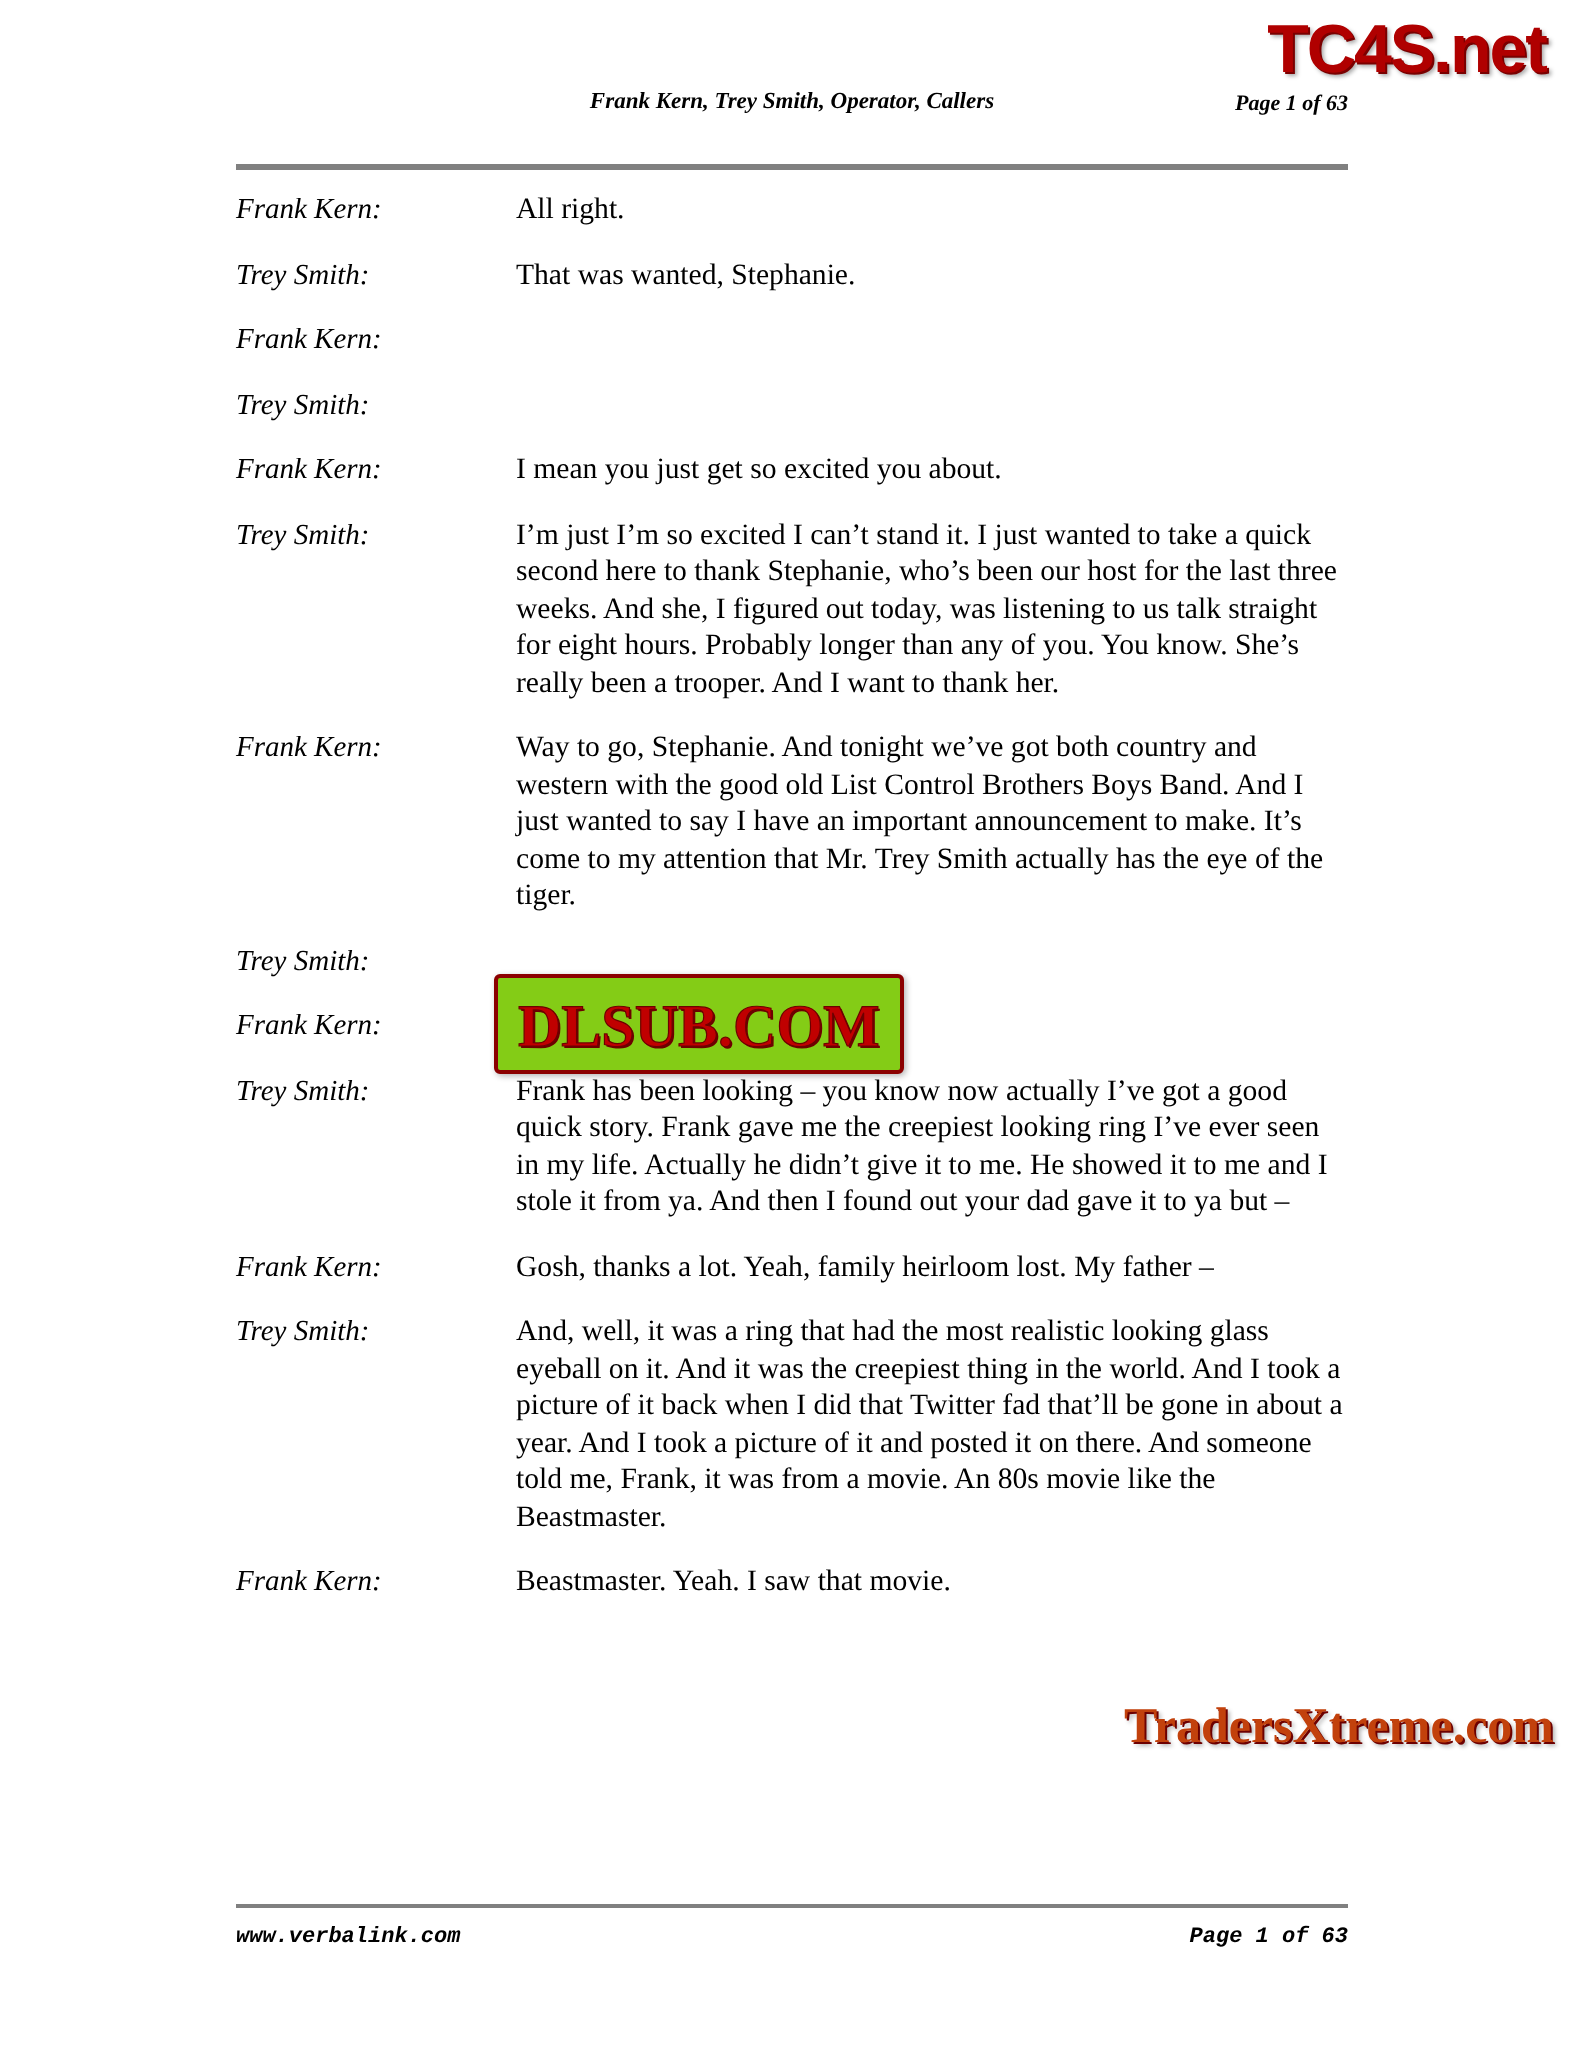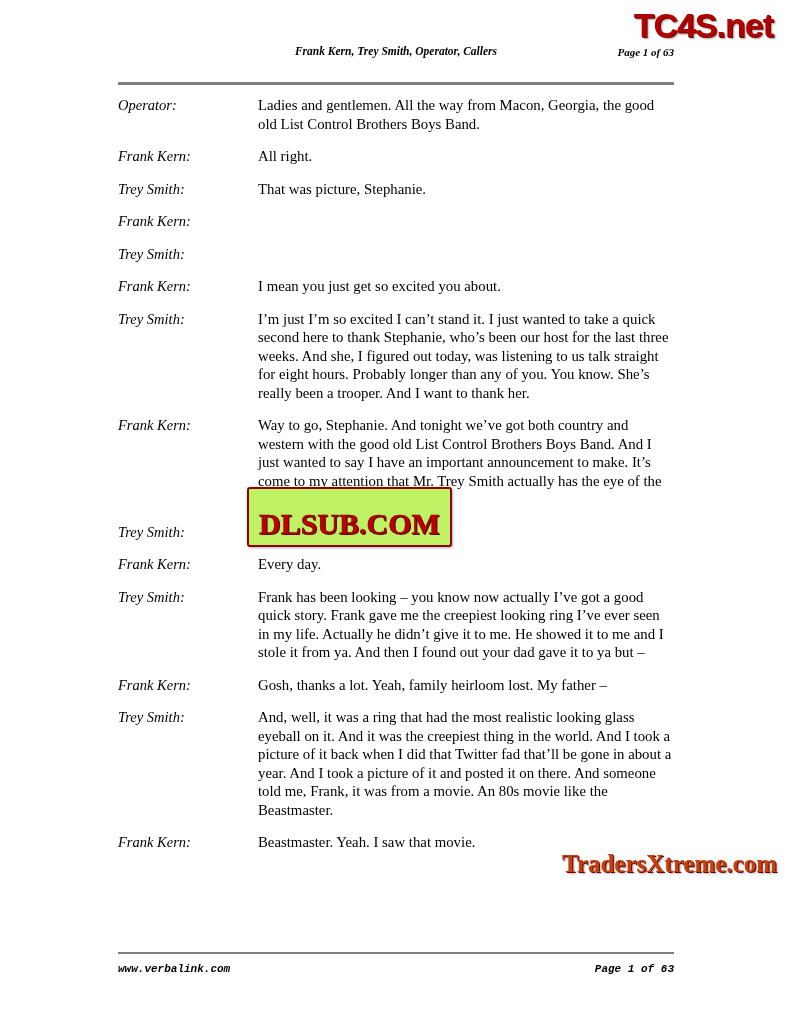--- a/index.html
+++ b/index.html
@@ -27,23 +27,23 @@
     letter-spacing: -1px;
     color: #b00000;
     text-shadow: 1px 1px 0 #7a0000, 2px 2px 2px rgba(0,0,0,.35);
     z-index: 5;
   }
   .wm-center {
     position: absolute;
     left: 247px;
     top: 487px;
     z-index: 5;
-    background: #bef264;
+    background: #84cc16;
     border: 2px solid #8b0000;
-    padding: 18px 10px 4px 10px;
+    padding: 8px 10px 4px 10px;
     border-radius: 3px;
     box-shadow: 1px 1px 3px rgba(0,0,0,.3);
   }
   .wm-center span {
     font-family: "Liberation Serif", serif;
     font-weight: bold;
     font-size: 30px;
     letter-spacing: 0px;
     color: #c00000;
     text-shadow: 1px 1px 0 #6d0000;
@@ -158,33 +158,29 @@
 
   <div class="header">
     <div>Frank Kern, Trey Smith, Operator, Callers</div>
     <div class="page-num">Page 1 of 63</div>
   </div>
 
   <div class="rule-top"></div>
 
   <div class="transcript">
 
-    <div class="turn">
-      <div class="speaker">Operator:</div>
-      <div class="speech">Ladies and gentlemen.  All the way from Macon, Georgia, the good old List Control Brothers Boys Band.</div>
-    </div>
 
     <div class="turn">
       <div class="speaker">Frank Kern:</div>
       <div class="speech">All right.</div>
     </div>
 
     <div class="turn">
       <div class="speaker">Trey Smith:</div>
-      <div class="speech">That was picture, Stephanie.</div>
+      <div class="speech">That was wanted, Stephanie.</div>
     </div>
 
     <div class="turn">
       <div class="speaker">Frank Kern:</div>
     </div>
 
     <div class="turn">
       <div class="speaker">Trey Smith:</div>
     </div>
 

